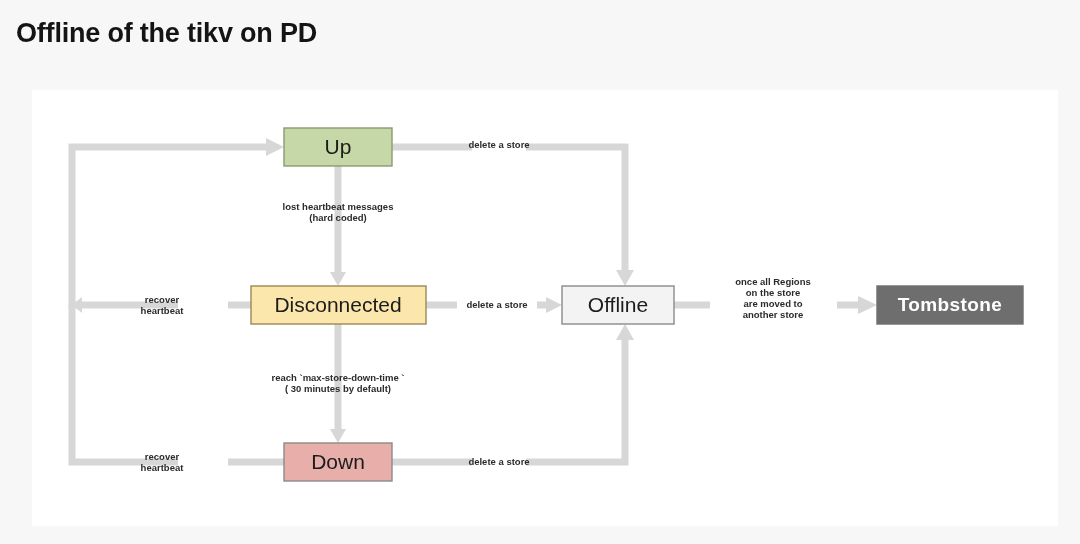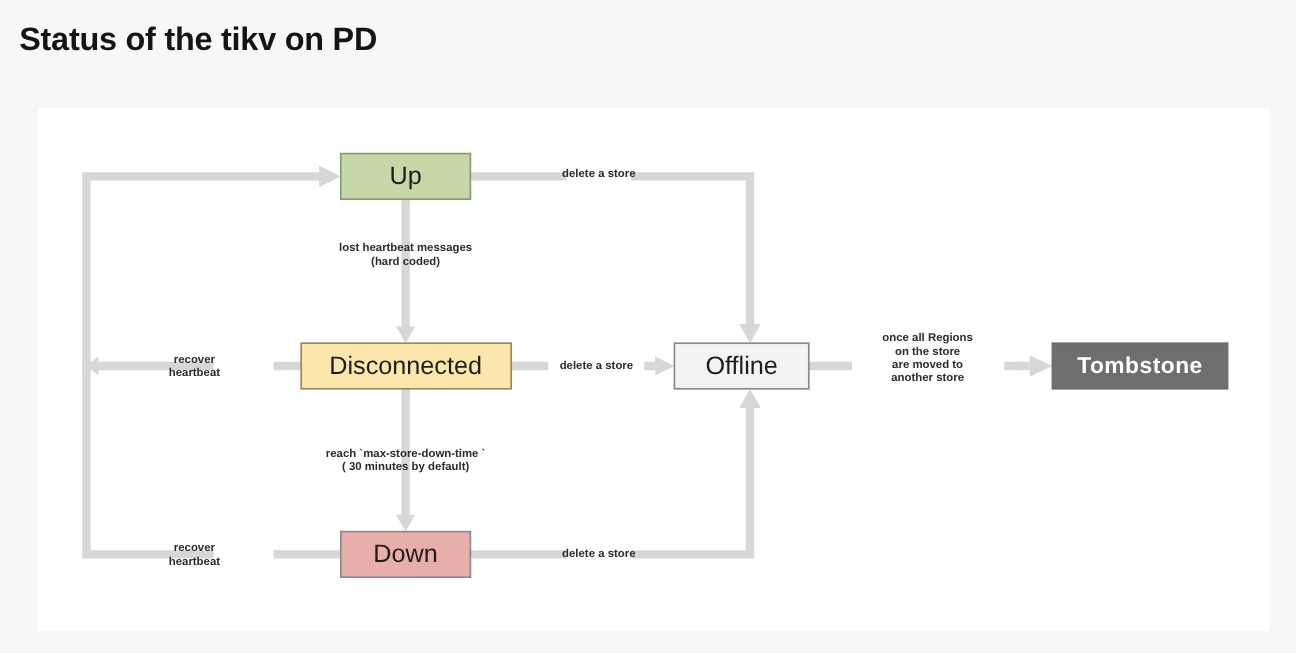--- a/index.html
+++ b/index.html
@@ -78,21 +78,21 @@
     font-size: 9.5px;
     font-weight: bold;
     fill: #2b2b2b;
     text-anchor: middle;
     dominant-baseline: middle;
   }
 </style>
 </head>
 <body>
 
-<div id="page-title">Status of the tikv on PD</div>
+<div id="page-title">Offline of the tikv on PD</div>
 
 <div id="diagram-card">
   <svg id="diagram-svg" viewBox="0 0 1026 436">
 
     <g>
       <path class="edge-line" d="M 306 76 L 306 188"></path>
       <polygon class="edge-head" points="306,196 298,182 314,182"></polygon>
     </g>
 
     <g>

